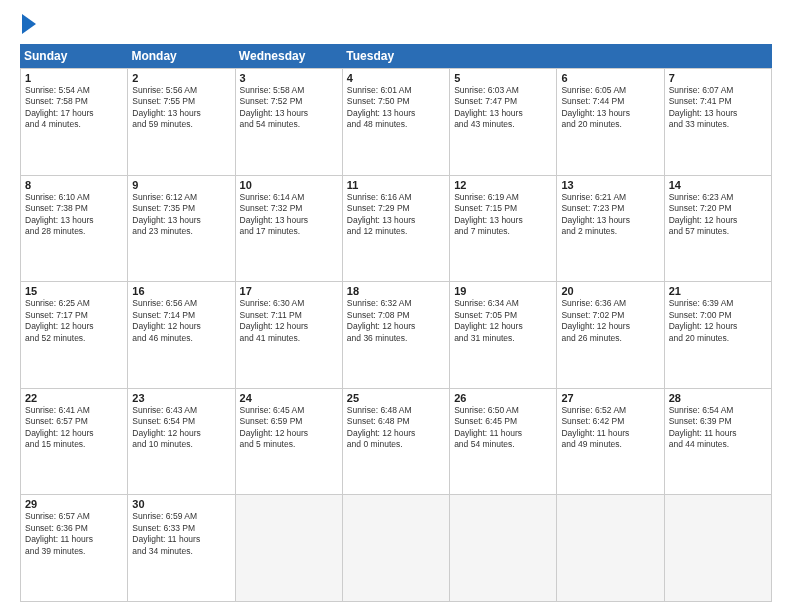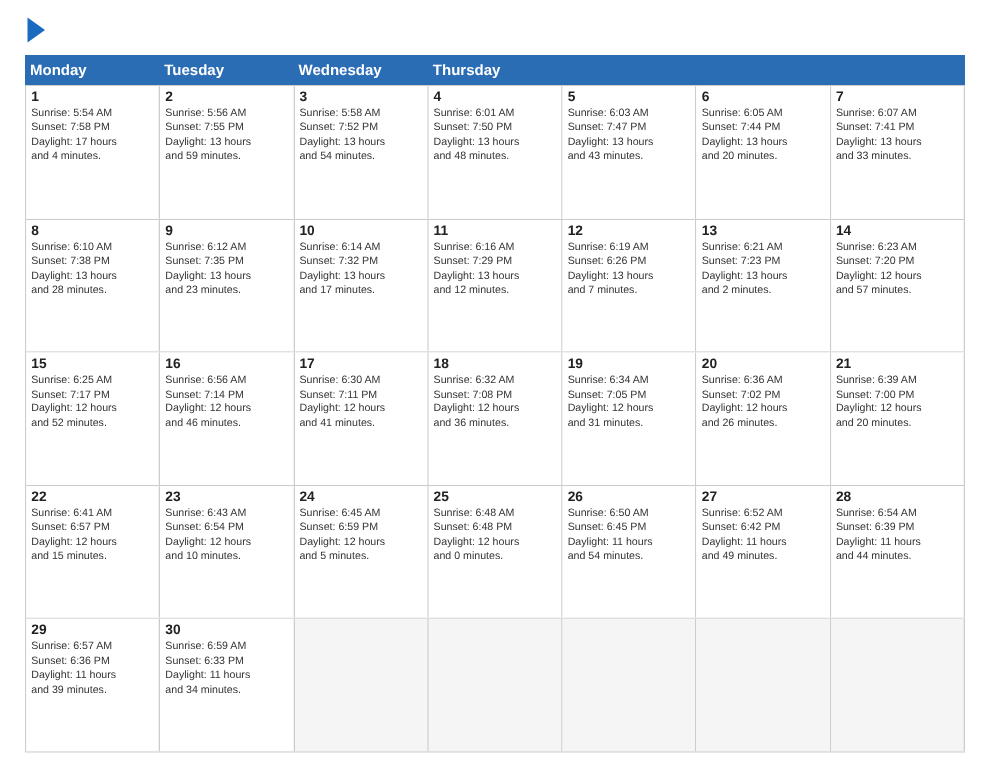--- a/index.html
+++ b/index.html
@@ -124,24 +124,24 @@
           <div class="logo-arrow"></div>
       </div>
     </div>
     <div class="title-area">
       <div class="month-title"></div>
       <div class="location"></div>
     </div>
   </div>
   <div class="calendar">
     <div class="cal-header" id="cal-header">
+        <div class="cal-header-cell">Sunday</div>
         <div class="cal-header-cell">Monday</div>
+        <div class="cal-header-cell">Wednesday</div>
         <div class="cal-header-cell">Tuesday</div>
-        <div class="cal-header-cell">Wednesday</div>
-        <div class="cal-header-cell">Thursday</div>
       </div>
     <div class="cal-body" id="cal-body">
         <div class="cal-row">
           <div class="cal-cell">
             <span class="day-num">1</span>
             <span class="cell-line">Sunrise: 5:54 AM</span>
             <span class="cell-line">Sunset: 7:58 PM</span>
             <span class="cell-line">Daylight: 17 hours</span>
             <span class="cell-line">and 4 minutes.</span>
           </div>
@@ -213,21 +213,21 @@
           <div class="cal-cell">
             <span class="day-num">11</span>
             <span class="cell-line">Sunrise: 6:16 AM</span>
             <span class="cell-line">Sunset: 7:29 PM</span>
             <span class="cell-line">Daylight: 13 hours</span>
             <span class="cell-line">and 12 minutes.</span>
           </div>
           <div class="cal-cell">
             <span class="day-num">12</span>
             <span class="cell-line">Sunrise: 6:19 AM</span>
-            <span class="cell-line">Sunset: 6:26 PM</span>
+            <span class="cell-line">Sunset: 7:15 PM</span>
             <span class="cell-line">Daylight: 13 hours</span>
             <span class="cell-line">and 7 minutes.</span>
           </div>
           <div class="cal-cell">
             <span class="day-num">13</span>
             <span class="cell-line">Sunrise: 6:21 AM</span>
             <span class="cell-line">Sunset: 7:23 PM</span>
             <span class="cell-line">Daylight: 13 hours</span>
             <span class="cell-line">and 2 minutes.</span>
           </div>

